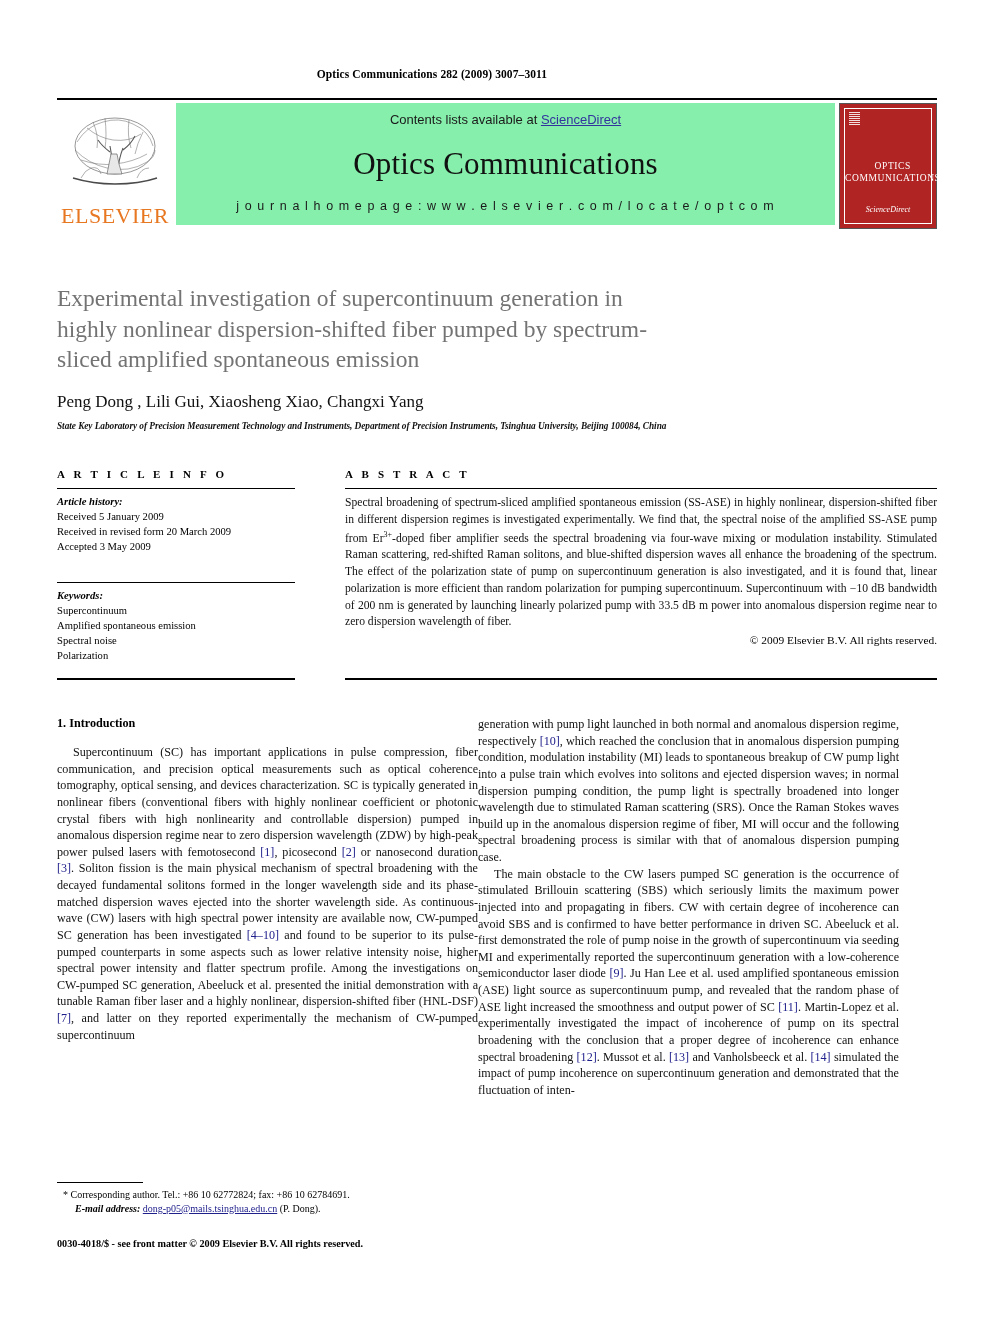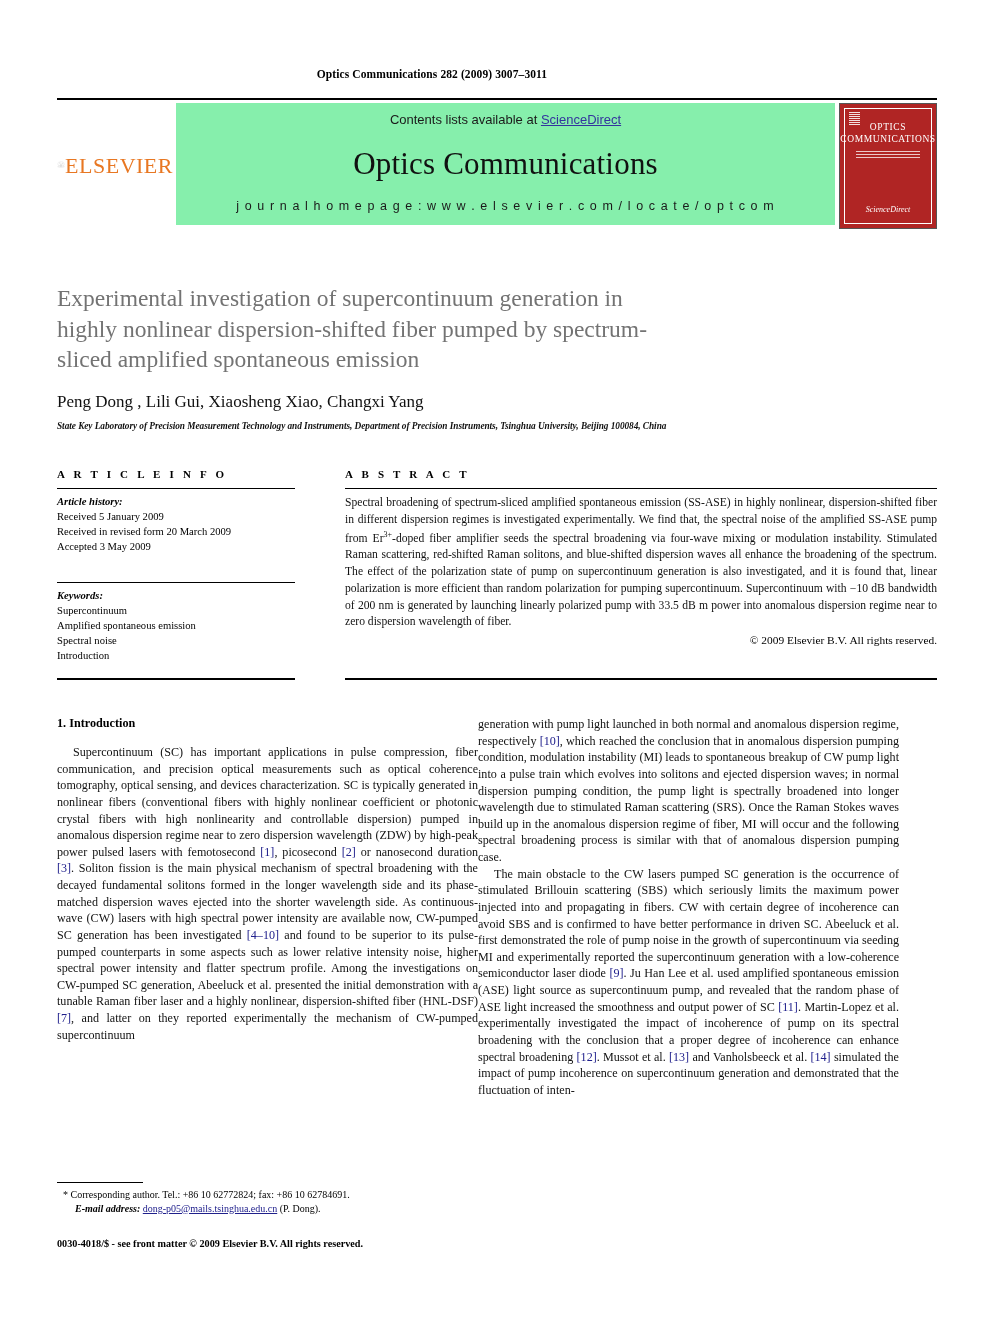--- a/index.html
+++ b/index.html
@@ -42,21 +42,21 @@
     width: 880px;
     border-top: 2.5px solid #000;
     padding-top: 3px;
     display: flex;
     align-items: stretch;
   }
   .elsevier-logo {
     width: 116px;
     flex: 0 0 116px;
     display: flex;
-    flex-direction: row;
+    flex-direction: column;
     align-items: center;
     justify-content: flex-end;
     padding-bottom: 2px;
   }
   .tree-svg { display:block; }
   .elsevier-word {
     font-family: "Liberation Serif", serif;
     color: #E87722;
     font-size: 22px;
     letter-spacing: .5px;
@@ -110,21 +110,21 @@
     padding: 4px;
     position: relative;
   }
   .cover-inner {
     border: 1.5px solid #ffffff;
     width: 100%;
     height: 100%;
     box-sizing: border-box;
     position: relative;
     display: flex;
-    flex-direction: column;
+    flex-direction: row;
     align-items: center;
   }
   .cover-mini-logo {
     position: absolute;
     top: 3px;
     left: 4px;
     width: 11px;
     height: 13px;
     background: repeating-linear-gradient(0deg,#fff 0 1px,#b02524 1px 2px);
     opacity: .85;
@@ -388,21 +388,21 @@
         <div>Received in revised form 20 March 2009</div>
         <div>Accepted 3 May 2009</div>
       </div>
       <div class="kw-gap"></div>
       <div class="rule-thin"></div>
       <div class="kw-block">
         <div class="lead">Keywords:</div>
         <div>Supercontinuum</div>
         <div>Amplified spontaneous emission</div>
         <div>Spectral noise</div>
-        <div>Introduction</div>
+        <div>Polarization</div>
       </div>
     </div>
 
     <div class="col-abstract">
       <div class="sect-head">A B S T R A C T</div>
       <div class="rule"></div>
       <div class="abstract-body"><span>Spectral broadening of spectrum-sliced amplified spontaneous emission (SS-ASE) in highly nonlinear, dispersion-shifted fiber in different dispersion regimes is investigated experimentally. We find that, the spectral noise of the amplified SS-ASE pump from Er</span><sup>3+</sup><span>-doped fiber amplifier seeds the spectral broadening via four-wave mixing or modulation instability. Stimulated Raman scattering, red-shifted Raman solitons, and blue-shifted dispersion waves all enhance the broadening of the spectrum. The effect of the polarization state of pump on supercontinuum generation is also investigated, and it is found that, linear polarization is more efficient than random polarization for pumping supercontinuum. Supercontinuum with −10 dB bandwidth of 200 nm is generated by launching linearly polarized pump with 33.5 dB m power into anomalous dispersion regime near to zero dispersion wavelength of fiber.</span></div>
       <div class="copyright">© 2009 Elsevier B.V. All rights reserved.</div>
     </div>
   </div>

